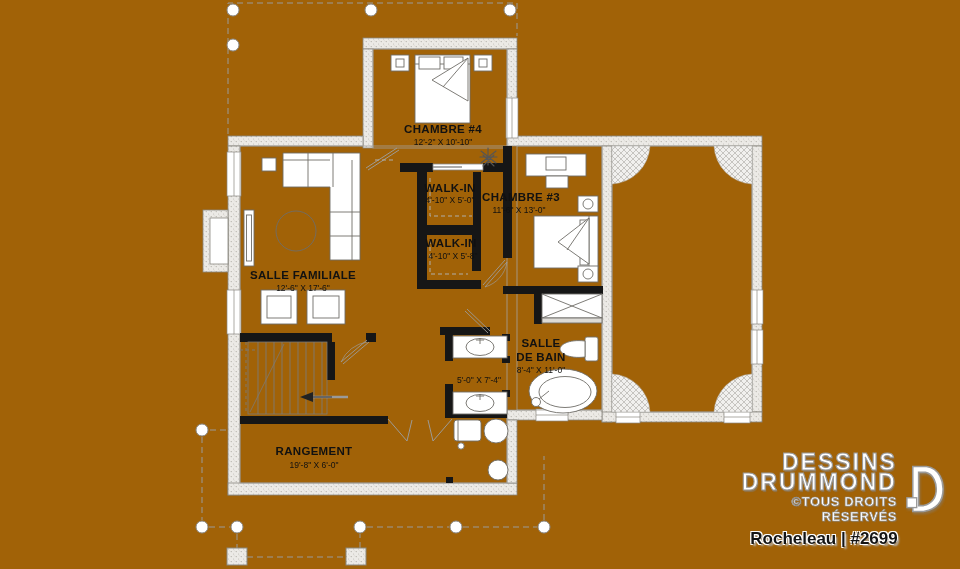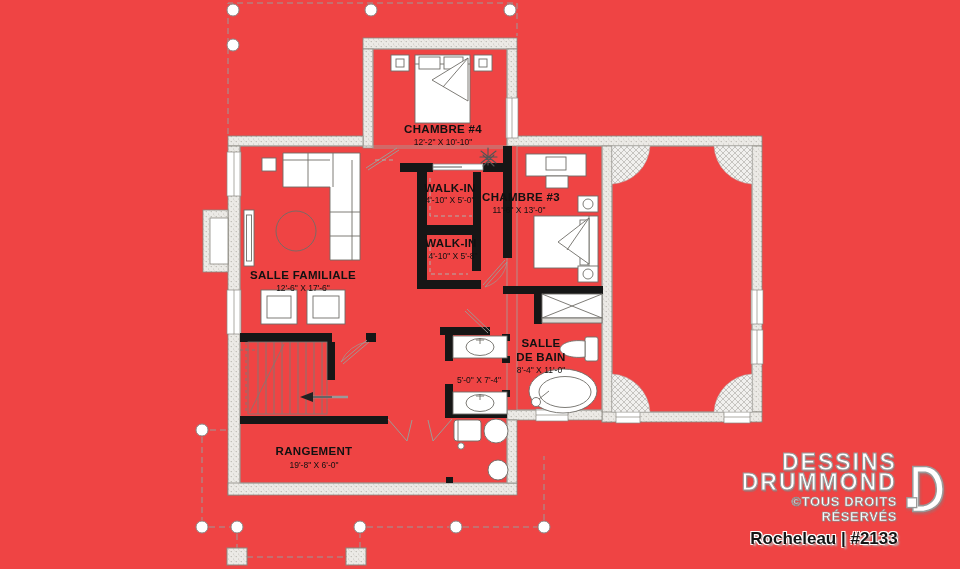--- a/index.html
+++ b/index.html
@@ -1,16 +1,16 @@
 <!DOCTYPE html>
 <html><head>
 <meta charset="utf-8">
 <style>
   html,body{margin:0;padding:0;background:#fff;}
-  .stage{position:relative;width:960px;height:569px;background:#ef4444;overflow:hidden;
+  .stage{position:relative;width:960px;height:569px;background:#a16207;overflow:hidden;
          font-family:"Liberation Sans", sans-serif;}
   svg text{font-family:"Liberation Sans", sans-serif;fill:#111;}
   .room-name{font-size:11.5px;font-weight:bold;letter-spacing:.3px;}
   .room-dims{font-size:8.5px;}
   
   .watermark{position:absolute;right:14px;top:452px;width:230px;text-align:right;}
   .brandrow{display:flex;justify-content:space-between;align-items:center;gap:6px;}
   .brandtext{text-align:right;}
   .brand-line{font-size:23px;font-weight:700;letter-spacing:2px;line-height:20px;
       color:#ffffff;-webkit-text-stroke:1.1px #9a9a9a;
@@ -326,16 +326,16 @@
     <div class="brandtext">
       <div class="brand-line">DESSINS</div>
       <div class="brand-line">DRUMMOND</div>
       <div class="rights">©TOUS DROITS RÉSERVÉS</div>
     </div>
     <svg class="dglyph" width="44" height="56" viewBox="0 0 44 56">
       <path d="M10,52 V6 H24 C38,8 41,22 41,29 C41,43 33,50 21,52 Z M16,46 V12 H23 C32,14 34,24 34,29 C34,39 29,44 21,46 Z" fill="#ffffff" stroke="#9a9a9a" stroke-width="1.6" fill-rule="evenodd"></path>
       <rect x="4" y="38" width="10" height="10" fill="#ffffff" stroke="#9a9a9a" stroke-width="1.4"></rect>
     </svg>
   </div>
-  <div class="planname">Rocheleau | #2133</div>
+  <div class="planname">Rocheleau | #2699</div>
 </div>
 
 </div>
 
 </body></html>

